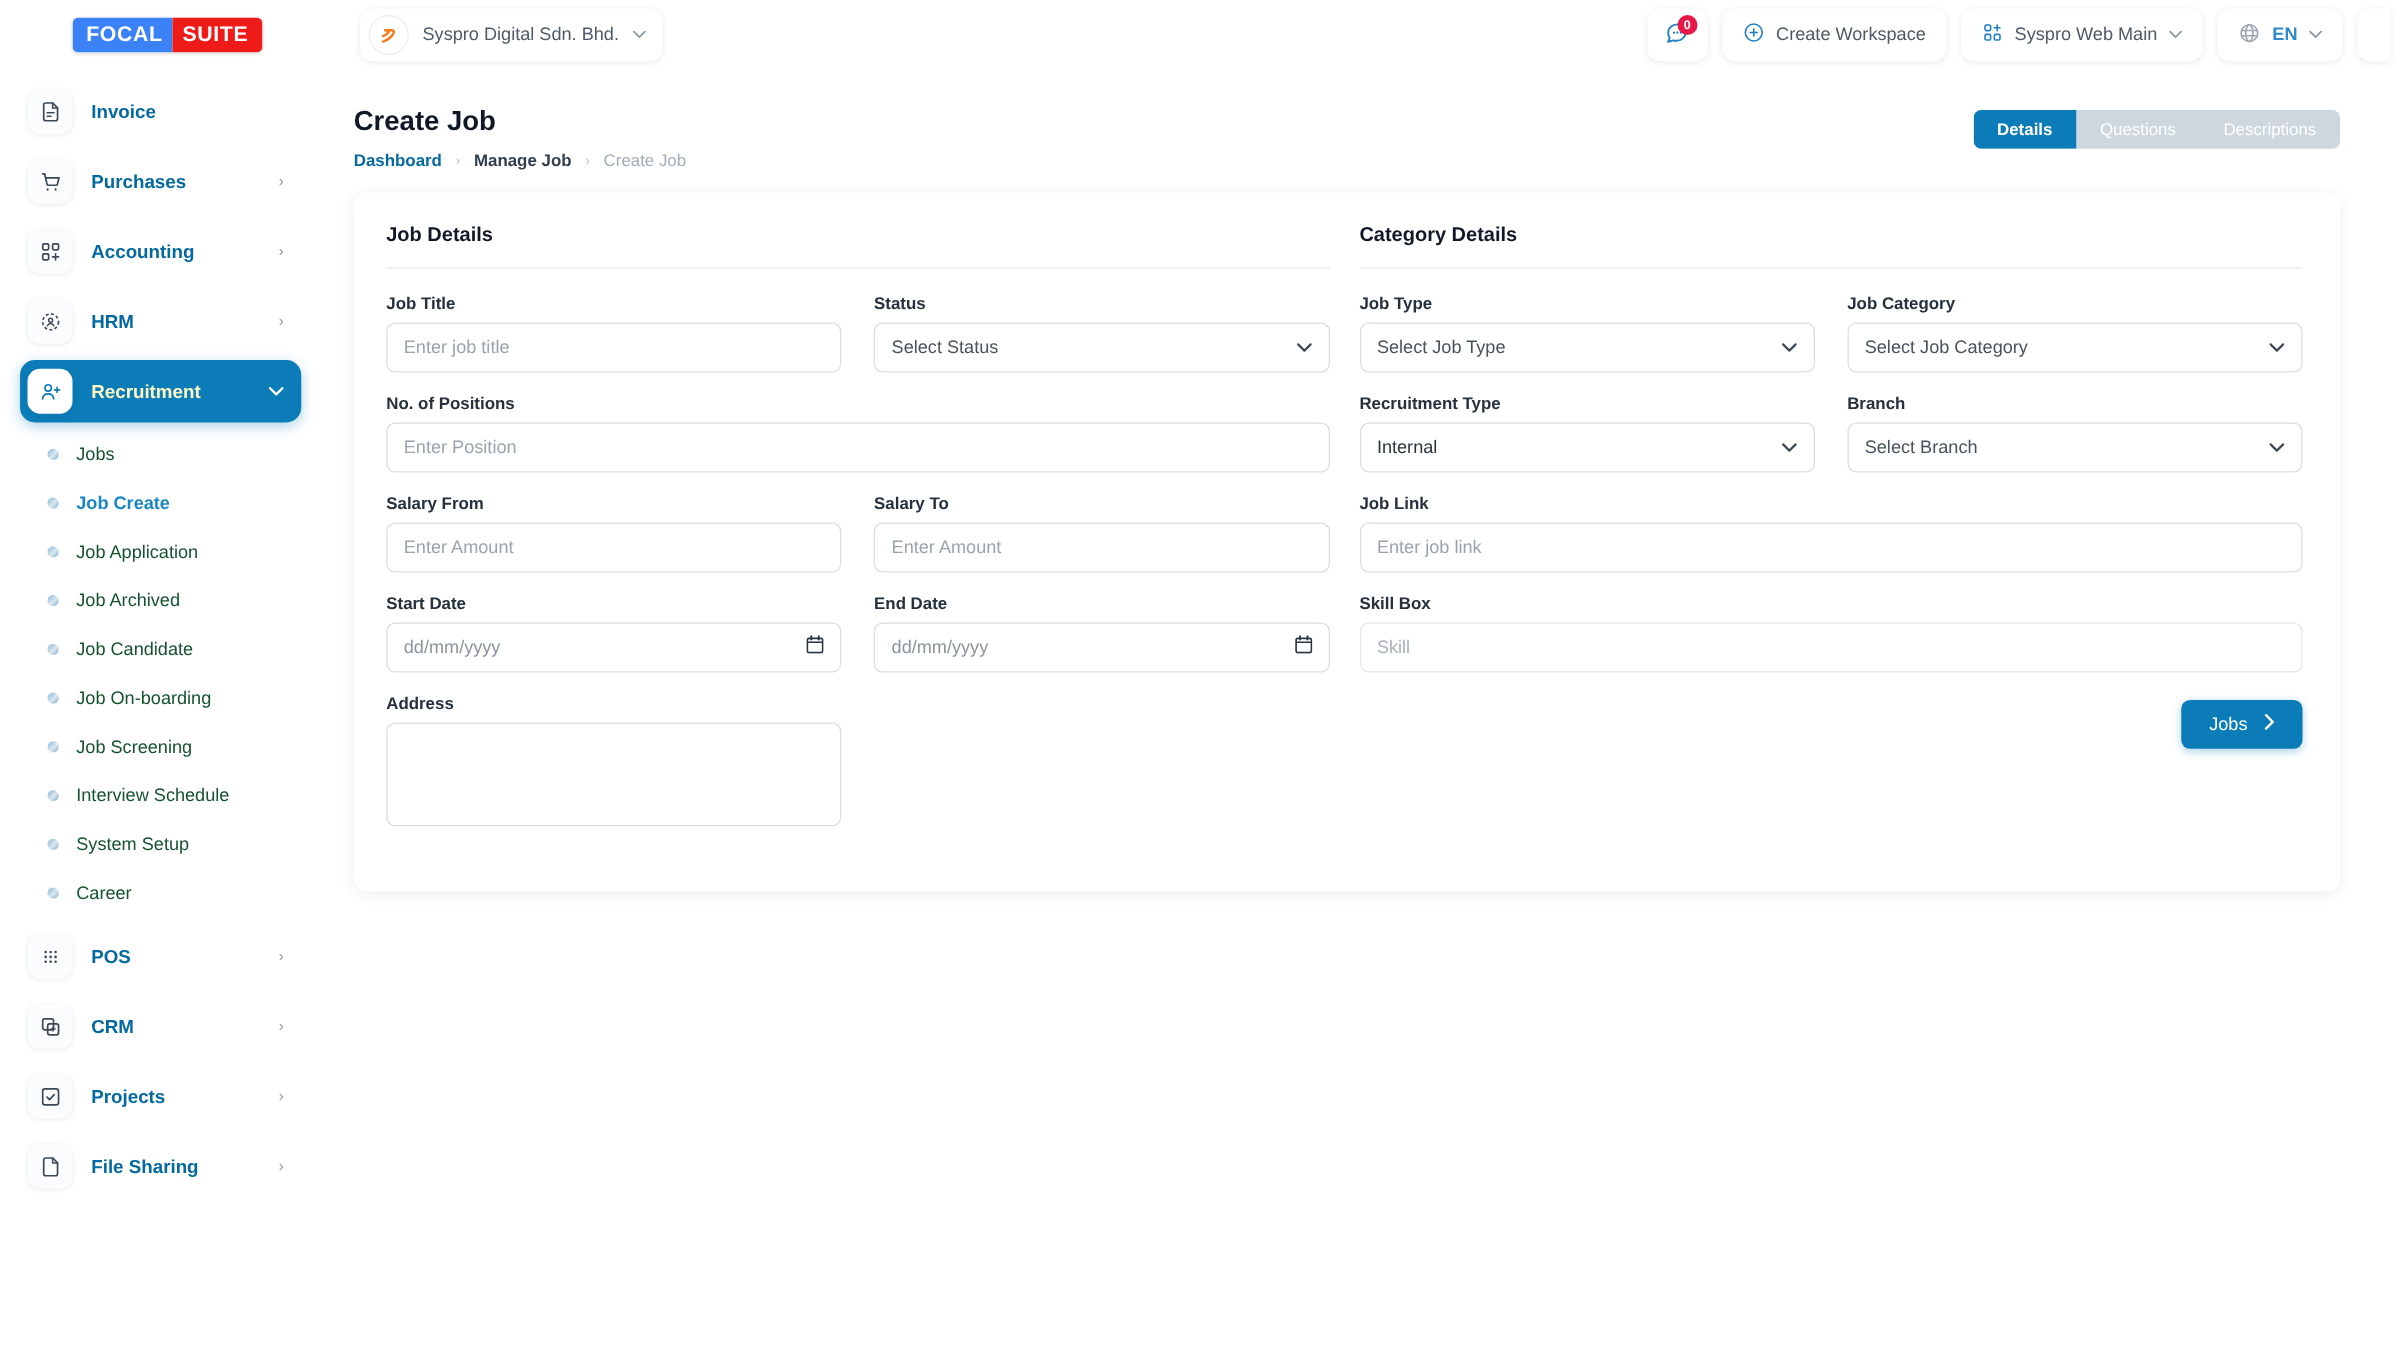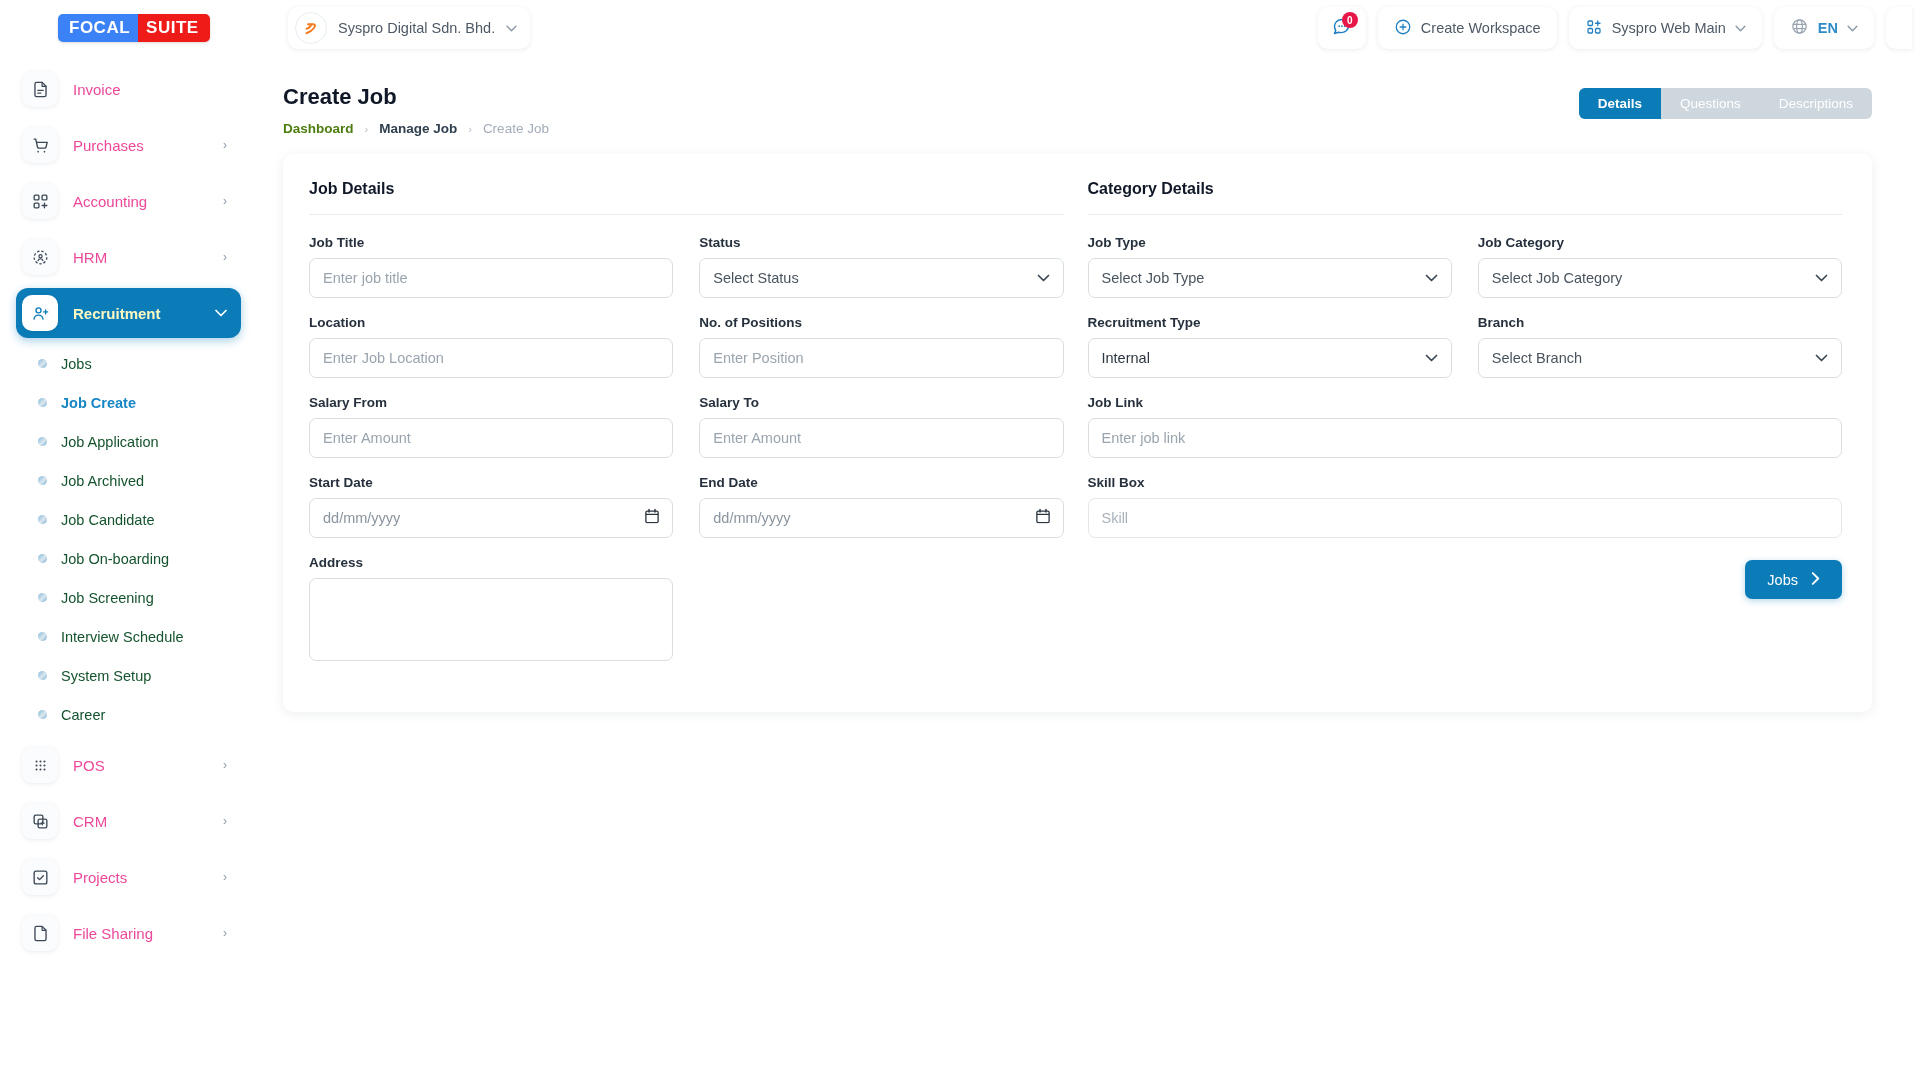--- a/index.html
+++ b/index.html
@@ -85,42 +85,42 @@
   .nav-item.active {
     background: #0b7cb8; box-shadow: 0 3px 10px rgba(11,124,184,.35);
   }
   .nav-ico {
     width: 36px; height: 36px; min-width: 36px; border-radius: 10px;
     background: #fbfcfd; box-shadow: 0 1px 4px rgba(16,40,70,.09);
     display: flex; align-items: center; justify-content: center;
     color: #3c4856;
   }
   .nav-item.active .nav-ico { background: #fff; color: #0b7cb8; }
-  .nav-label { font-size: 15px; color: #ec4899; flex: 1; }
+  .nav-label { font-size: 15px; color: #0369a1; flex: 1; font-weight: bold; }
   .nav-item.active .nav-label { color: #fef9c3; font-weight: 600; }
   .nav-arrow { color: #8b97a4; font-size: 12px; }
   .nav-item.active .nav-arrow { color: #fff; }
 
   .sub-item {
     display: flex; align-items: center; gap: 14px;
     height: 39px; padding-left: 22px; cursor: pointer;
   }
   .sub-dot {
     width: 9px; height: 9px; min-width: 9px; border-radius: 50%;
     background: linear-gradient(135deg,#7fb6db 0%, #dde7ee 55%, #6aa9d4 100%);
   }
   .sub-label { font-size: 14.5px; color: #14532d; }
   .sub-item.active .sub-label { color: #1786c4; font-weight: 700; }
 
   
   .main { flex: 1; min-width: 0; padding: 28px 48px 0 28px; overflow: hidden; }
   .page-head { display: flex; align-items: flex-start; }
   .page-title { font-size: 22px; font-weight: 700; color: #101828; }
   .crumbs { display: flex; align-items: center; gap: 11px; margin-top: 11px; font-size: 13.5px; }
-  .cr-1 { color: #4d7c0f; font-weight: 600; }
+  .cr-1 { color: #0369a1; font-weight: 600; }
   .cr-2 { color: #30404f; font-weight: 600; }
   .cr-3 { color: #a3adb8; }
   .cr-sep { color: #b6bfc9; font-size: 11px; }
 
   .tabs {
     margin-left: auto; display: flex; border-radius: 6px;
     overflow: hidden; background: #ced7de; margin-top: 4px;
   }
   .tab {
     padding: 0 19px; height: 31px; display: flex; align-items: center;
@@ -477,24 +477,20 @@
                 <svg width="13" height="8" viewBox="0 0 12 8" fill="none">
                     <path d="M1 1.5L6 6.5L11 1.5" stroke="#3d4855" stroke-width="1.7" stroke-linecap="round" stroke-linejoin="round"></path>
                   </svg>
               </span>
             </div>
           </div>
         </div>
 
         <div class="row">
           <div class="fld">
-            <label class="lbl">Location</label>
-            <input class="inp" type="text" placeholder="Enter Job Location" style="">
-          </div>
-          <div class="fld">
             <label class="lbl">No. of Positions</label>
             <input class="inp" type="text" placeholder="Enter Position" style="">
           </div>
         </div>
 
         <div class="row">
           <div class="fld">
             <label class="lbl">Salary From</label>
             <input class="inp" type="text" placeholder="Enter Amount" style="">
           </div>

